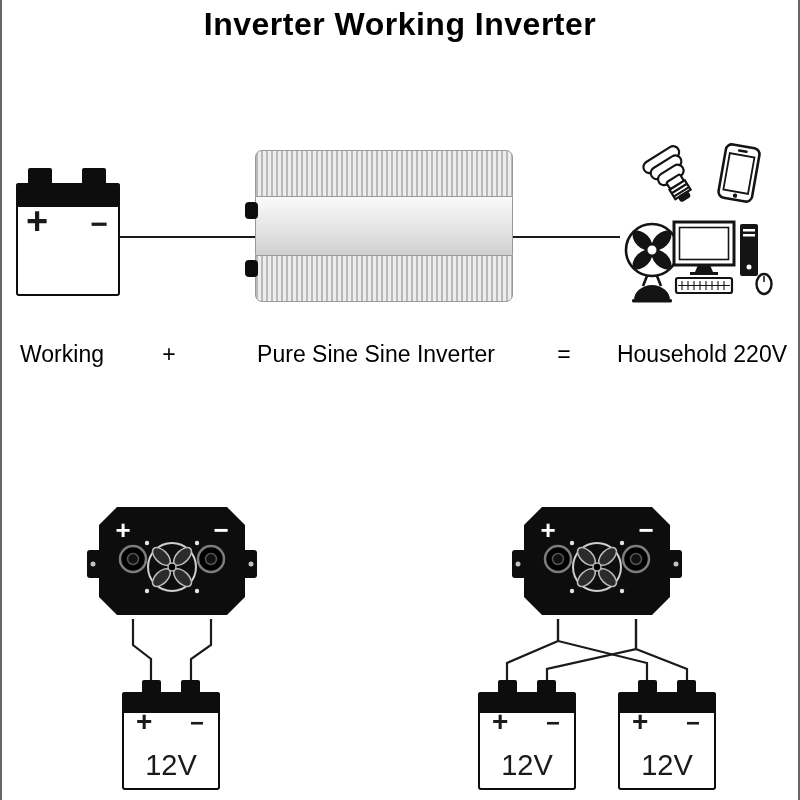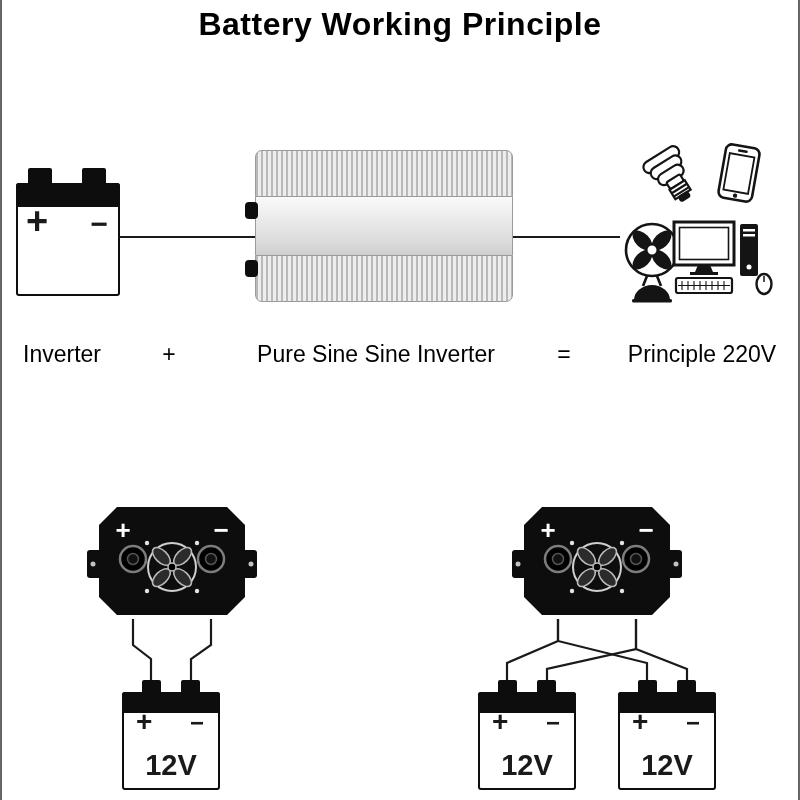--- a/index.html
+++ b/index.html
@@ -53,28 +53,28 @@
   .bat12 { position:absolute; top:680px; width:98px; height:110px; }
   .bat12.b-single { left:120px; }
   .bat12.b-left   { left:476px; }
   .bat12.b-right  { left:616px; }
   .b12-term { position:absolute; top:0; width:19px; height:14px; background:var(--black,#0d0d0d); border-radius:2px 2px 0 0; }
   .b12-term.left { left:20px; } .b12-term.right { left:59px; }
   .b12-cap { position:absolute; top:12px; left:0; right:0; height:21px; background:var(--black,#0d0d0d); border-radius:3px 3px 0 0; z-index:2; }
   .b12-body { position:absolute; top:12px; left:0; right:0; bottom:0; border:2.5px solid var(--black,#0d0d0d); border-radius:3px; background:#fff; box-sizing:border-box; }
   .b12-signs { position:absolute; top:28px; left:14px; right:16px; display:flex; justify-content:space-between; align-items:baseline; font-weight:bold; }
   .b12-plus { font-size:28px; line-height:1; } .b12-minus { font-size:24px; line-height:1; }
-  .b12-v { position:absolute; bottom:8px; left:0; right:0; text-align:center; font-size:29px; font-weight:bold; }
+  .b12-v { position:absolute; bottom:8px; left:0; right:0; text-align:center; font-size:29px; font-weight:normal; }
 </style>
 </head>
 <body>
 
 <div class="canvas">
 
-  <div class="title">Battery Working Principle</div>
+  <div class="title">Inverter Working Inverter</div>
 
   <div class="battery-top">
     <div class="bt-term left"></div>
     <div class="bt-term right"></div>
     <div class="bt-body"></div>
     <div class="bt-cap"></div>
     <div class="bt-signs">
       <span class="bt-plus">+</span>
       <span class="bt-minus">−</span>
     </div>
@@ -137,25 +137,25 @@
       <rect x="69" y="7" width="12" height="2.5" fill="#fff"></rect>
       <rect x="69" y="12" width="12" height="2.5" fill="#fff"></rect>
       <circle cx="75" cy="45" r="2.5" fill="#fff"></circle>
       <rect x="2" y="56" width="56" height="15" rx="2" fill="#fff" stroke="#141414" stroke-width="2.2"></rect>
       <path d="M8 59 V68 M14 59 V68 M20 59 V68 M26 59 V68 M32 59 V68 M38 59 V68 M44 59 V68 M50 59 V68 M4 63.5 H56" stroke="#141414" stroke-width="1.1" fill="none"></path>
       <ellipse cx="90" cy="62" rx="7.5" ry="10" fill="#fff" stroke="#141414" stroke-width="2.4"></ellipse>
       <line x1="90" y1="54" x2="90" y2="60" stroke="#141414" stroke-width="1.5"></line>
     </g>
   </svg>
 
-  <span class="eq e-battery">Inverter</span>
+  <span class="eq e-battery">Working</span>
   <span class="eq e-plus">+</span>
   <span class="eq e-inverter">Pure Sine Sine Inverter</span>
   <span class="eq e-equals">=</span>
-  <span class="eq e-output">Principle 220V</span>
+  <span class="eq e-output">Household 220V</span>
 
   <svg class="inv-top single" viewBox="0 0 170 118">
     <rect x="0" y="47" width="16" height="28" rx="3" fill="#0d0d0d"></rect>
     <rect x="154" y="47" width="16" height="28" rx="3" fill="#0d0d0d"></rect>
     <circle cx="6" cy="61" r="2.5" fill="#fff" opacity="0.75"></circle>
     <circle cx="164" cy="61" r="2.5" fill="#fff" opacity="0.75"></circle>
     <path d="M 30 4 L 140 4 L 158 22 L 158 94 L 140 112 L 30 112 L 12 94 L 12 22 Z" fill="#0d0d0d"></path>
     <text x="36" y="36" text-anchor="middle" class="inv-label">+</text>
     <text x="134" y="36" text-anchor="middle" class="inv-label">−</text>
     <circle cx="46" cy="56" r="13" fill="#000" stroke="#7d7d7d" stroke-width="2.5"></circle>

